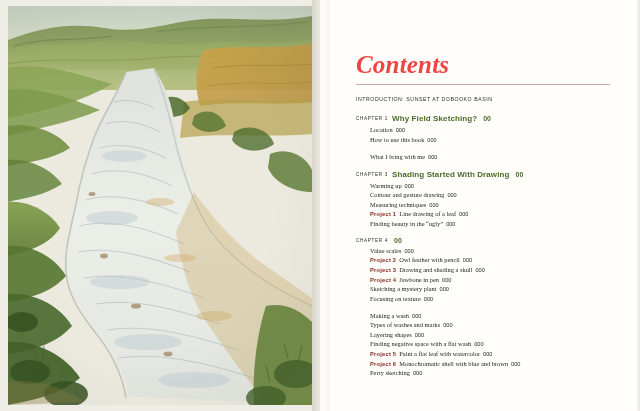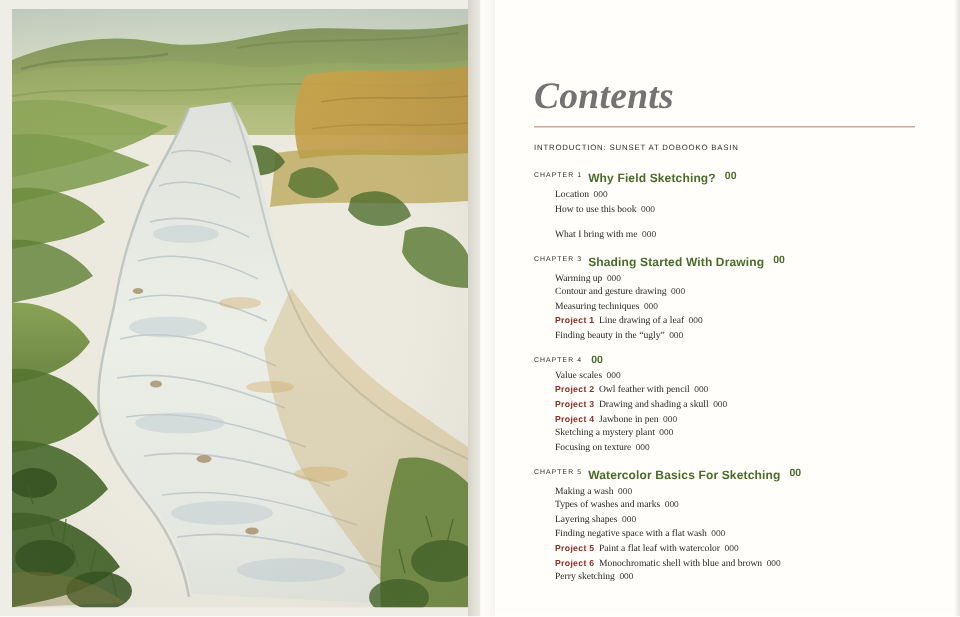--- a/index.html
+++ b/index.html
@@ -56,21 +56,21 @@
     position: relative;
     width: 320px; height: 411px;
     background: #fffefa;
     padding: 52px 30px 18px 36px;
   }
   #toc-title {
     font-family: "Liberation Serif", serif;
     font-style: italic;
     font-weight: 700;
     font-size: 25px;
-    color: #737373;
+    color: #ef4444;
     letter-spacing: 0.2px;
     margin: 0 0 7px 0;
     line-height: 1;
   }
   #toc-rule {
     height: 1px;
     background: #c9a79a;
     margin: 0 0 11px 0;
     width: 100%;
   }
@@ -80,21 +80,21 @@
     letter-spacing: 0.55px;
     color: #2c2c2c;
     text-transform: uppercase;
     margin-bottom: 12px;
   }
 
   .chapter-block { margin-bottom: 9px; }
 
   .chapter-head {
     display: flex;
-    align-items: flex-start;
+    align-items: center;
     gap: 4px;
     margin-bottom: 3px;
   }
   .chapter-label {
     font-family: "Liberation Sans", sans-serif;
     font-size: 4.6px;
     letter-spacing: 0.7px;
     text-transform: uppercase;
     color: #2e2e2e;
     white-space: nowrap;
@@ -386,25 +386,20 @@
           <div class="entry">
             <span class="etext">Sketching a mystery plant</span>
             <span class="epage">000</span>
           </div>
           <div class="entry">
             <span class="etext">Focusing on texture</span>
             <span class="epage">000</span>
           </div>
         </div>
         <div class="chapter-block">
-          <div class="chapter-head">
-            <span class="chapter-label">CHAPTER 5</span>
-            <span class="chapter-title">Watercolor Basics For Sketching</span>
-            <span class="chapter-page">00</span>
-          </div>
           <div class="entry">
             <span class="etext">Making a wash</span>
             <span class="epage">000</span>
           </div>
           <div class="entry">
             <span class="etext">Types of washes and marks</span>
             <span class="epage">000</span>
           </div>
           <div class="entry">
             <span class="etext">Layering shapes</span>

